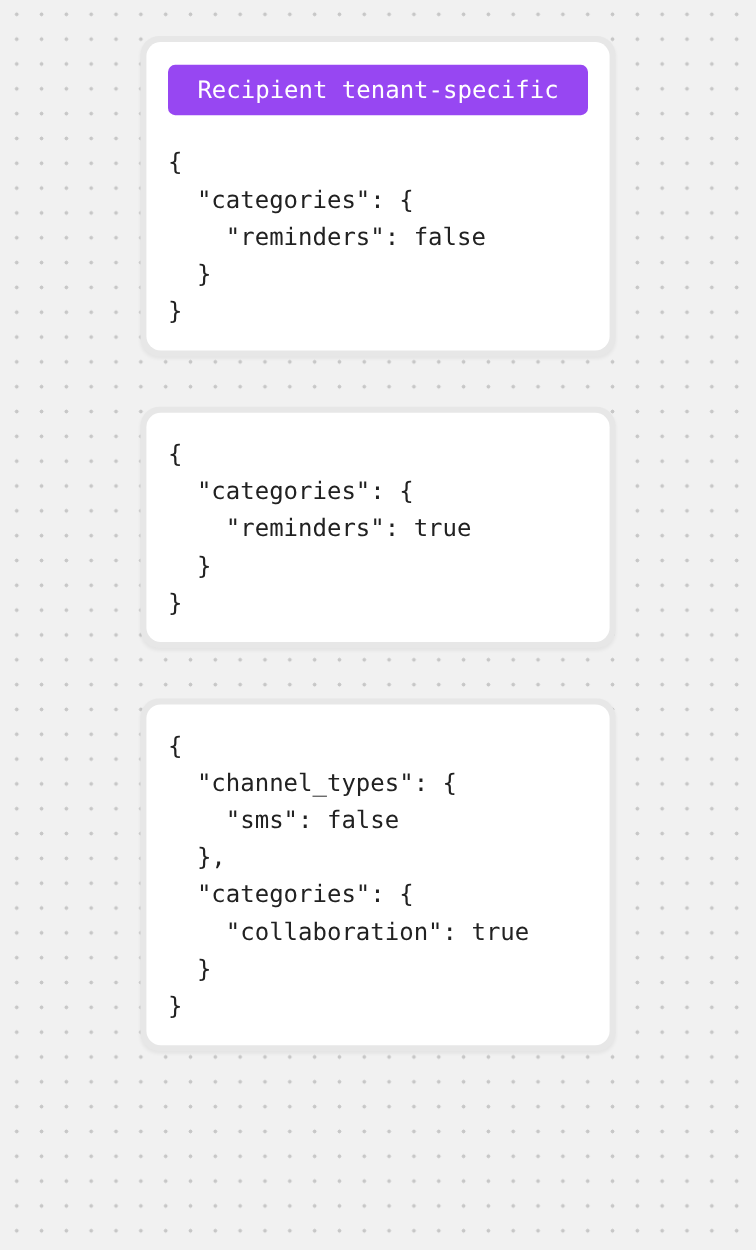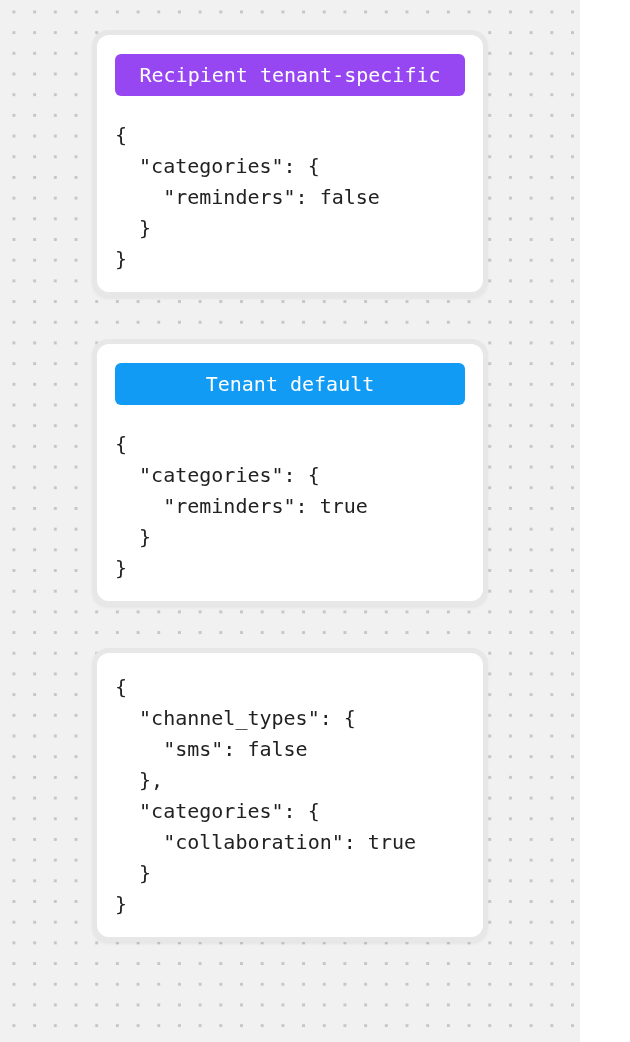--- a/index.html
+++ b/index.html
@@ -8,21 +8,21 @@
     width: 630px;
     height: 1042px;
   }
 
   body {
     font-family: "DejaVu Sans Mono", monospace;
     overflow: hidden;
   }
 
   .canvas {
-    width: 580px;
+    width: 630px;
     height: 1042px;
     background-color: #f1f1f1;
     background-image: radial-gradient(circle, #c7c7c7 1.6px, rgba(0,0,0,0) 1.7px);
     background-size: 20.7px 20.7px;
     background-position: 3.6px 1.6px;
     padding-top: 30px;
   }
 
   .card {
     width: 396px;
@@ -71,21 +71,20 @@
       <pre class="code">{
   "categories": {
     "reminders": false
   }
 }</pre>
     </div>
   </div>
 
   <div class="card">
     <div class="card-inner">
-      <div class="badge" style="background-color: rgb(17, 155, 245);">Tenant default</div>
       <pre class="code">{
   "categories": {
     "reminders": true
   }
 }</pre>
     </div>
   </div>
 
   <div class="card">
     <div class="card-inner">

